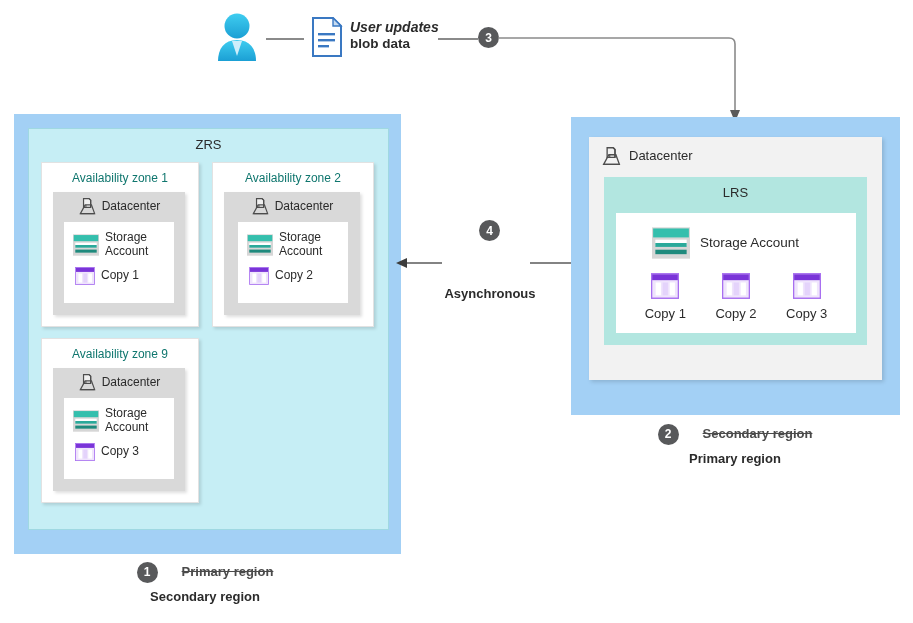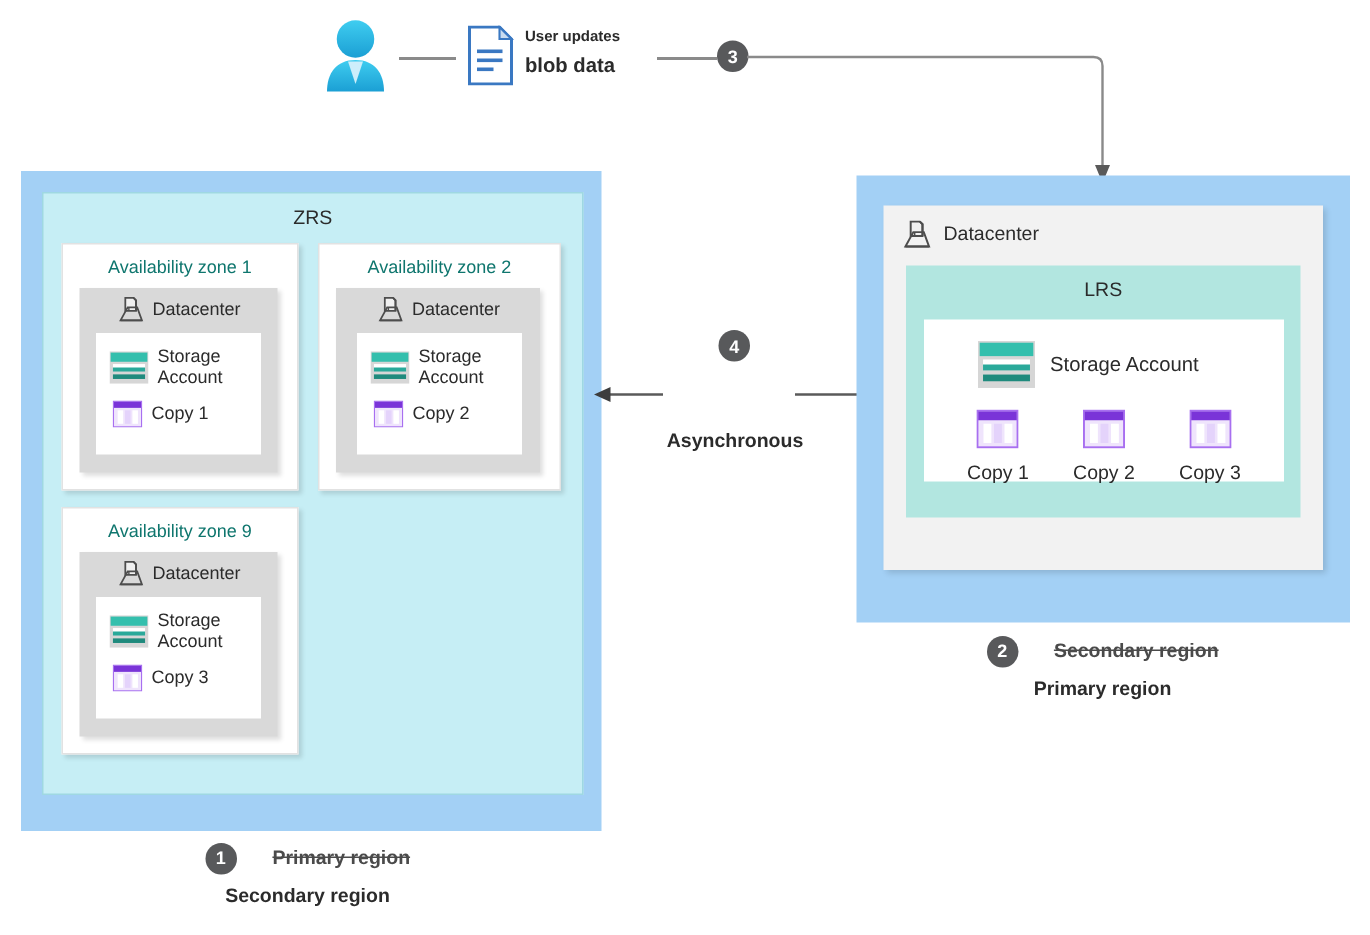--- a/index.html
+++ b/index.html
@@ -137,21 +137,21 @@
   <div class="abs" style="left:311px; top:17px; width:32px; height:40px;">
     <svg width="32" height="40" viewBox="0 0 32 40">
       <path d="M2 1 L22 1 L30 9 L30 39 L2 39 Z" fill="#ffffff" stroke="#3a78c2" stroke-width="2"></path>
       <path d="M22 1 L22 9 L30 9 Z" fill="#c9dcf0" stroke="#3a78c2" stroke-width="1.4"></path>
       <rect x="7" y="16" width="17" height="2.4" fill="#3a78c2"></rect>
       <rect x="7" y="22" width="17" height="2.4" fill="#3a78c2"></rect>
       <rect x="7" y="28" width="11" height="2.4" fill="#3a78c2"></rect>
     </svg>
   </div>
 
-  <div class="abs txt txt-bold" style="left:350px; top:19px; font-size:10px;">User updates</div>
+  <div class="abs txt txt-bold" style="left:350px; top:19px; font-size:14px;font-style:italic;">User updates</div>
   <div class="abs txt txt-bold" style="left:350px; top:36px; font-size:13.5px;">blob data</div>
 
   <div class="abs line-h" style="left:438px; top:38px; width:40px;"></div>
 
   <div class="abs badge" style="left:478px; top:27px;">3</div>
 
   <div class="abs" style="left:498px; top:28px; width:250px; height:100px;">
     <svg class="conn" width="250" height="100" viewBox="0 0 250 100">
       <path d="M0 10 L231 10 Q237 10 237 16 L237 84" fill="none" stroke="#8a8a8a" stroke-width="1.6"></path>
       <path d="M237 94 L232 82 L242 82 Z" fill="#5a5a5a"></path>
@@ -340,21 +340,21 @@
         </svg>
       </span>
       <span class="txt" style="font-size:13px; margin-left:7px;">Datacenter</span>
     </div>
   </div>
 
   <div class="abs lrs-box" style="left:604px; top:177px; width:263px; height:168px;">
     <div class="region-title" style="margin-top:8px;">LRS</div>
   </div>
 
-  <div class="abs inner-white" style="left:616px; top:213px; width:240px; height:108px;">
+  <div class="abs inner-white" style="left:616px; top:213px; width:240px; height:120px;">
     <div class="row-icon-label" style="margin:14px 0 0 36px;">
       <span style="line-height:0;">
         <svg width="38" height="32" viewBox="0 0 34 28">
           <rect x="0" y="0" width="34" height="28" fill="#d6d6d6"></rect>
           <rect x="1" y="1" width="32" height="8" fill="#34bfad"></rect>
           <rect x="3" y="11" width="28" height="6" fill="#ffffff"></rect>
           <rect x="3" y="14" width="28" height="3.5" fill="#2aa99a"></rect>
           <rect x="3" y="20" width="28" height="4" fill="#1f8a7d"></rect>
         </svg>
       </span>

